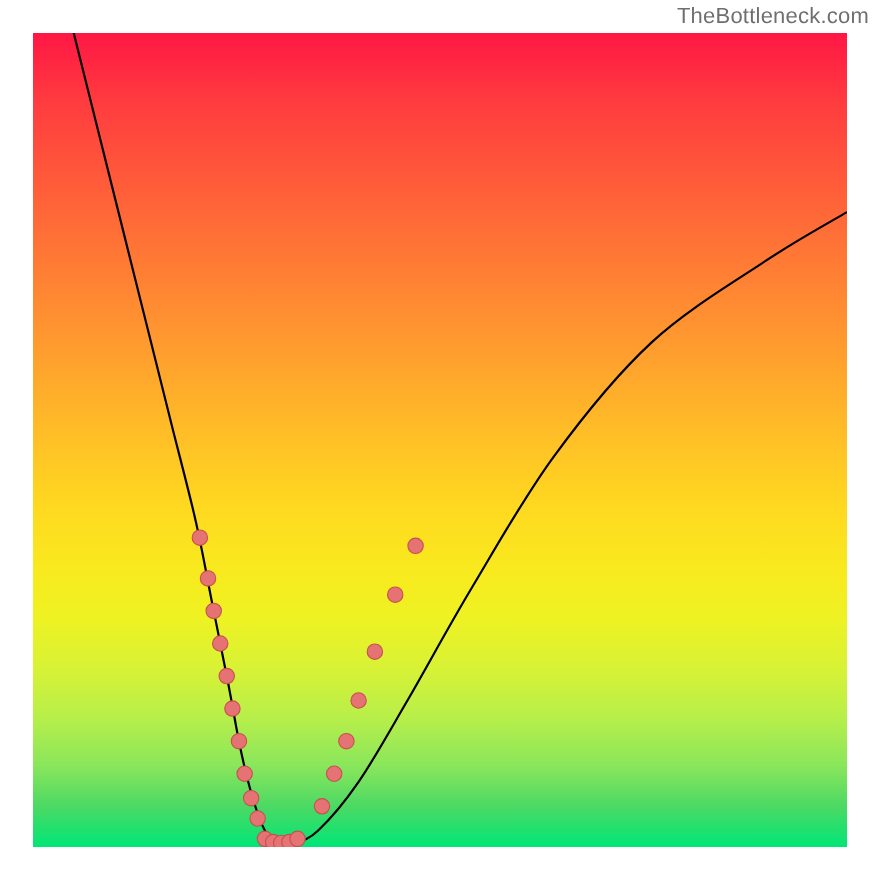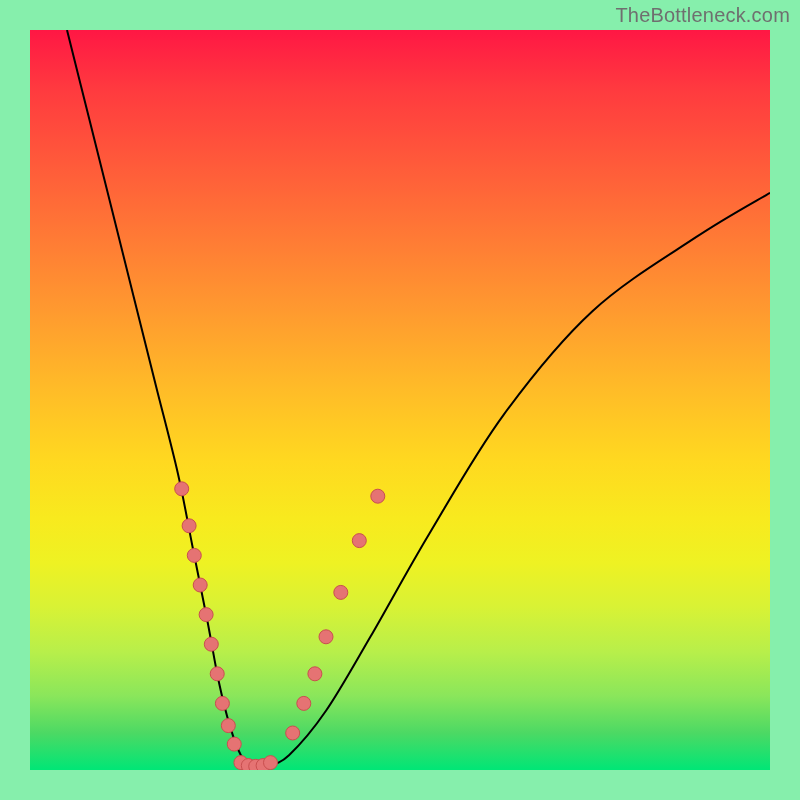--- a/index.html
+++ b/index.html
@@ -8,21 +8,21 @@
     width: 800px;
     height: 800px;
     background: #000;
     overflow: hidden;
     font-family: Arial, Helvetica, sans-serif;
   }
   .frame {
     position: relative;
     width: 800px;
     height: 800px;
-    background: #86efac;
+    background: #ffffff;
   }
   .plot-area {
     position: absolute;
     left: 30px;
     top: 30px;
     width: 740px;
     height: 740px;
     
     background: linear-gradient(
       to bottom,

